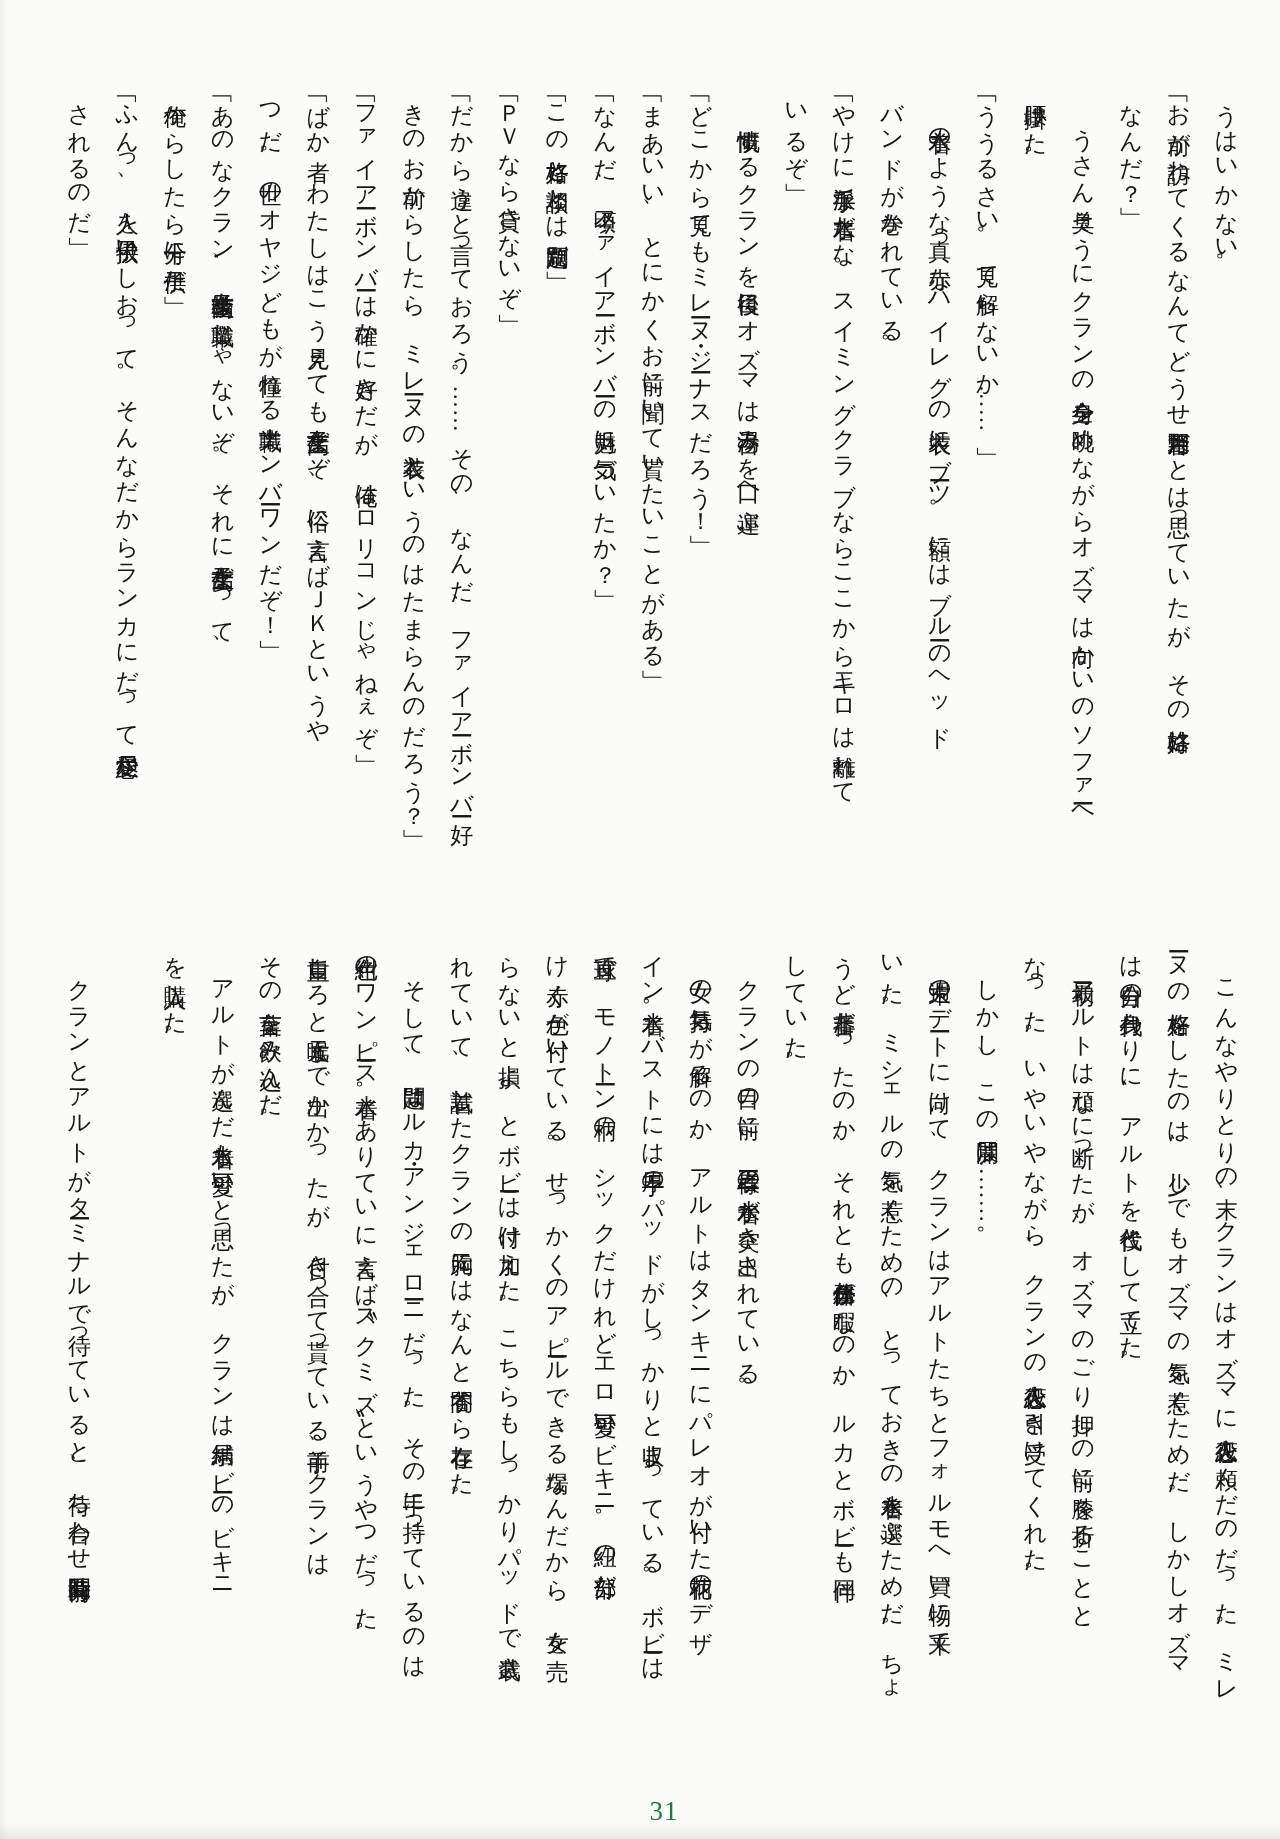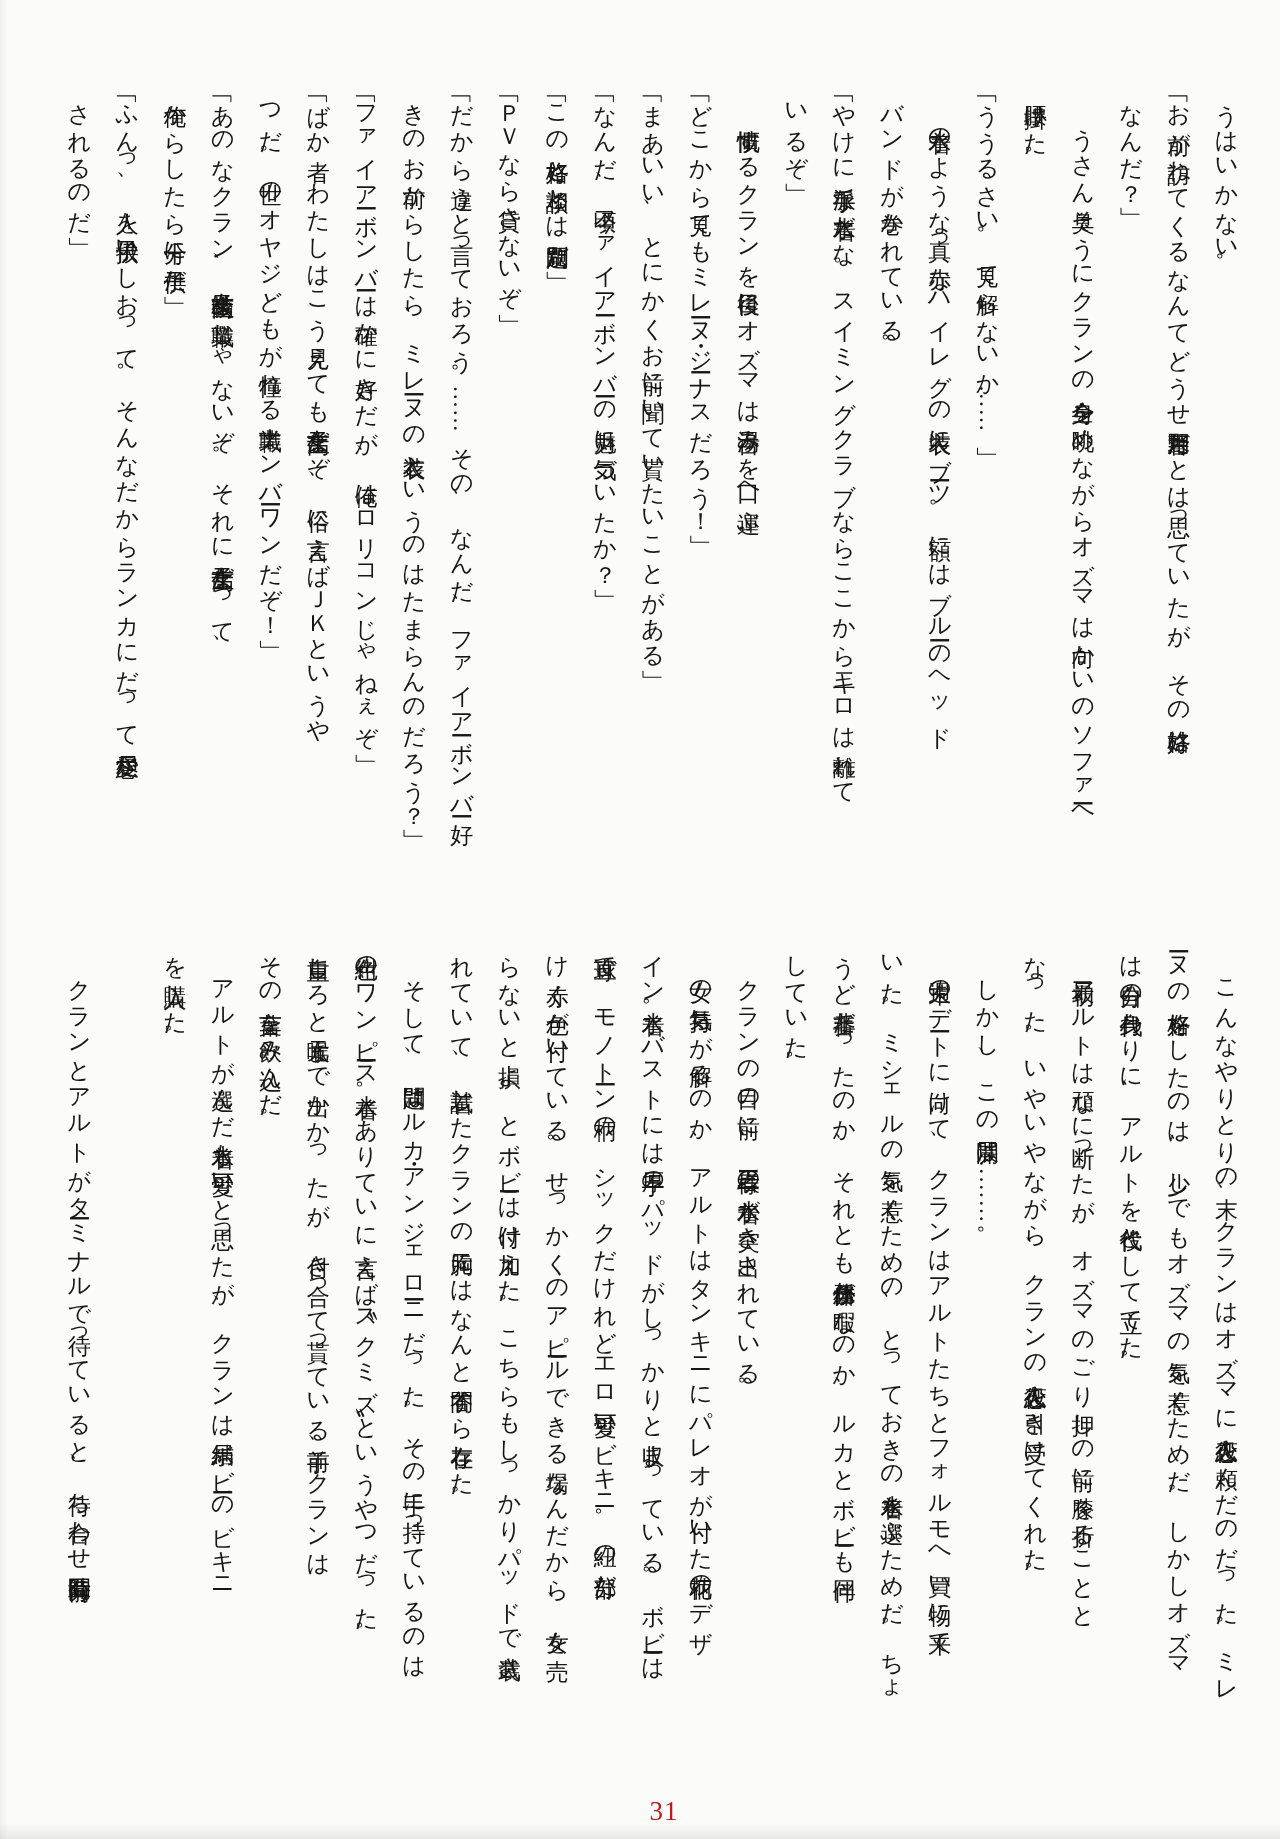--- a/index.html
+++ b/index.html
@@ -46,21 +46,21 @@
   }
   .band p.line.indent{ text-indent:24px; }
   .page-number{
     position:absolute;
     top:1796px;
     left:0; right:0;
     text-align:center;
     text-indent:48px;
     font-size:27px;
     letter-spacing:1px;
-    color:#b91c1c;
+    color:#15803d;
   }
 </style>
 </head>
 <body>
 
 <div class="page" style="--paper: #fbfbf9;">
   <section class="band band-upper" style="--ink: #161616;">
       <p class="line">うはいかない。</p>
       <p class="line">「お前が訪ねてくるなんてどうせ野暮用だとは思っていたが、その格好は</p>
       <p class="line">なんだ？」</p>

